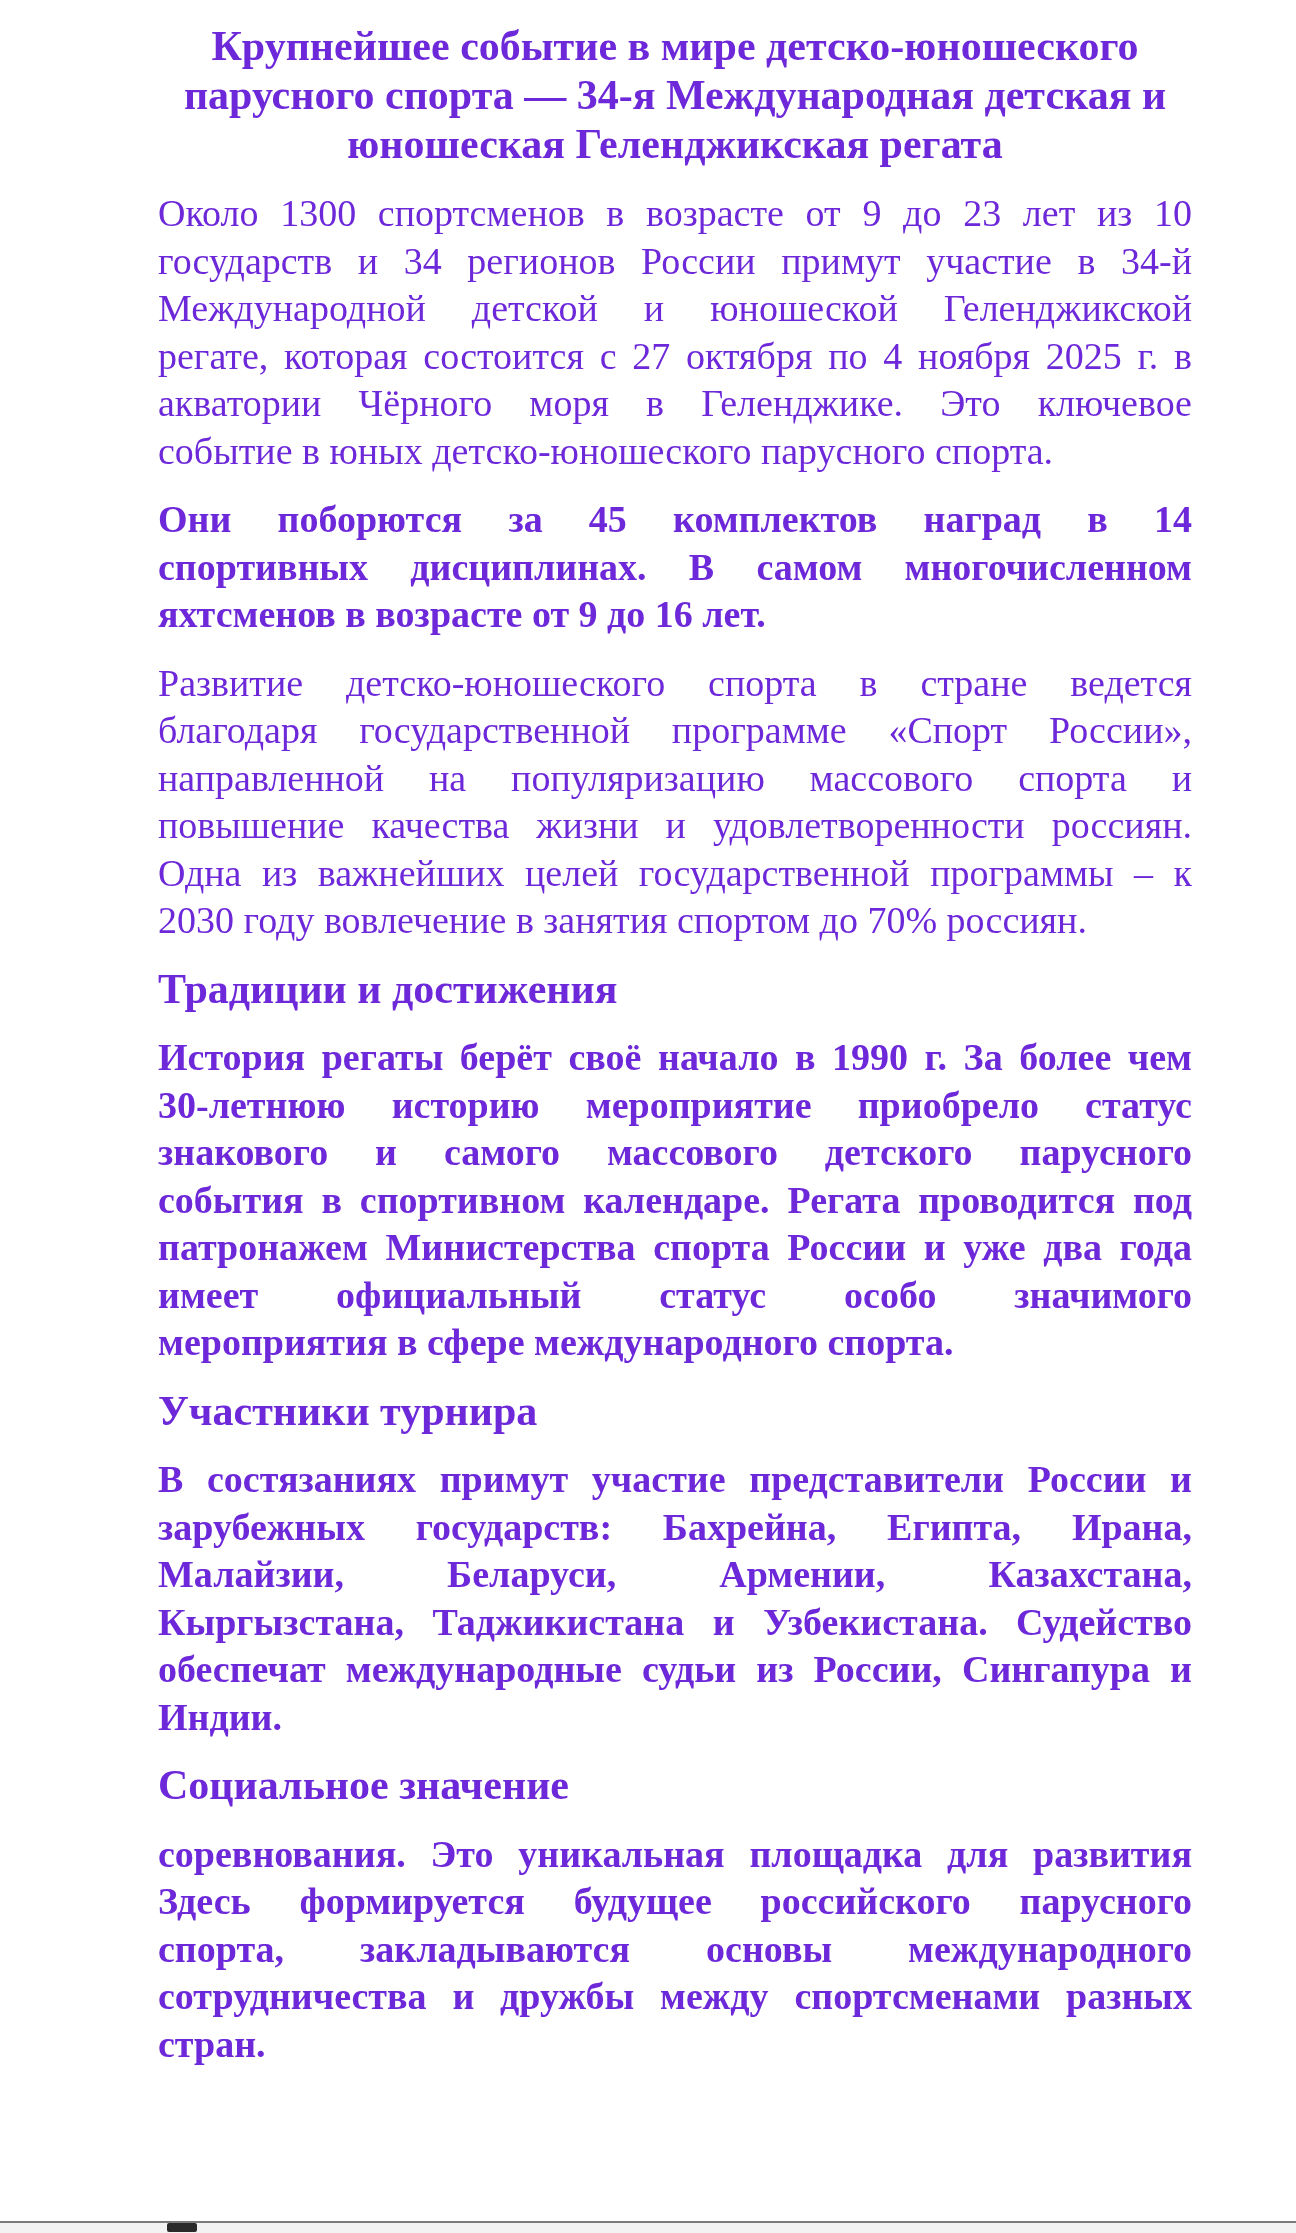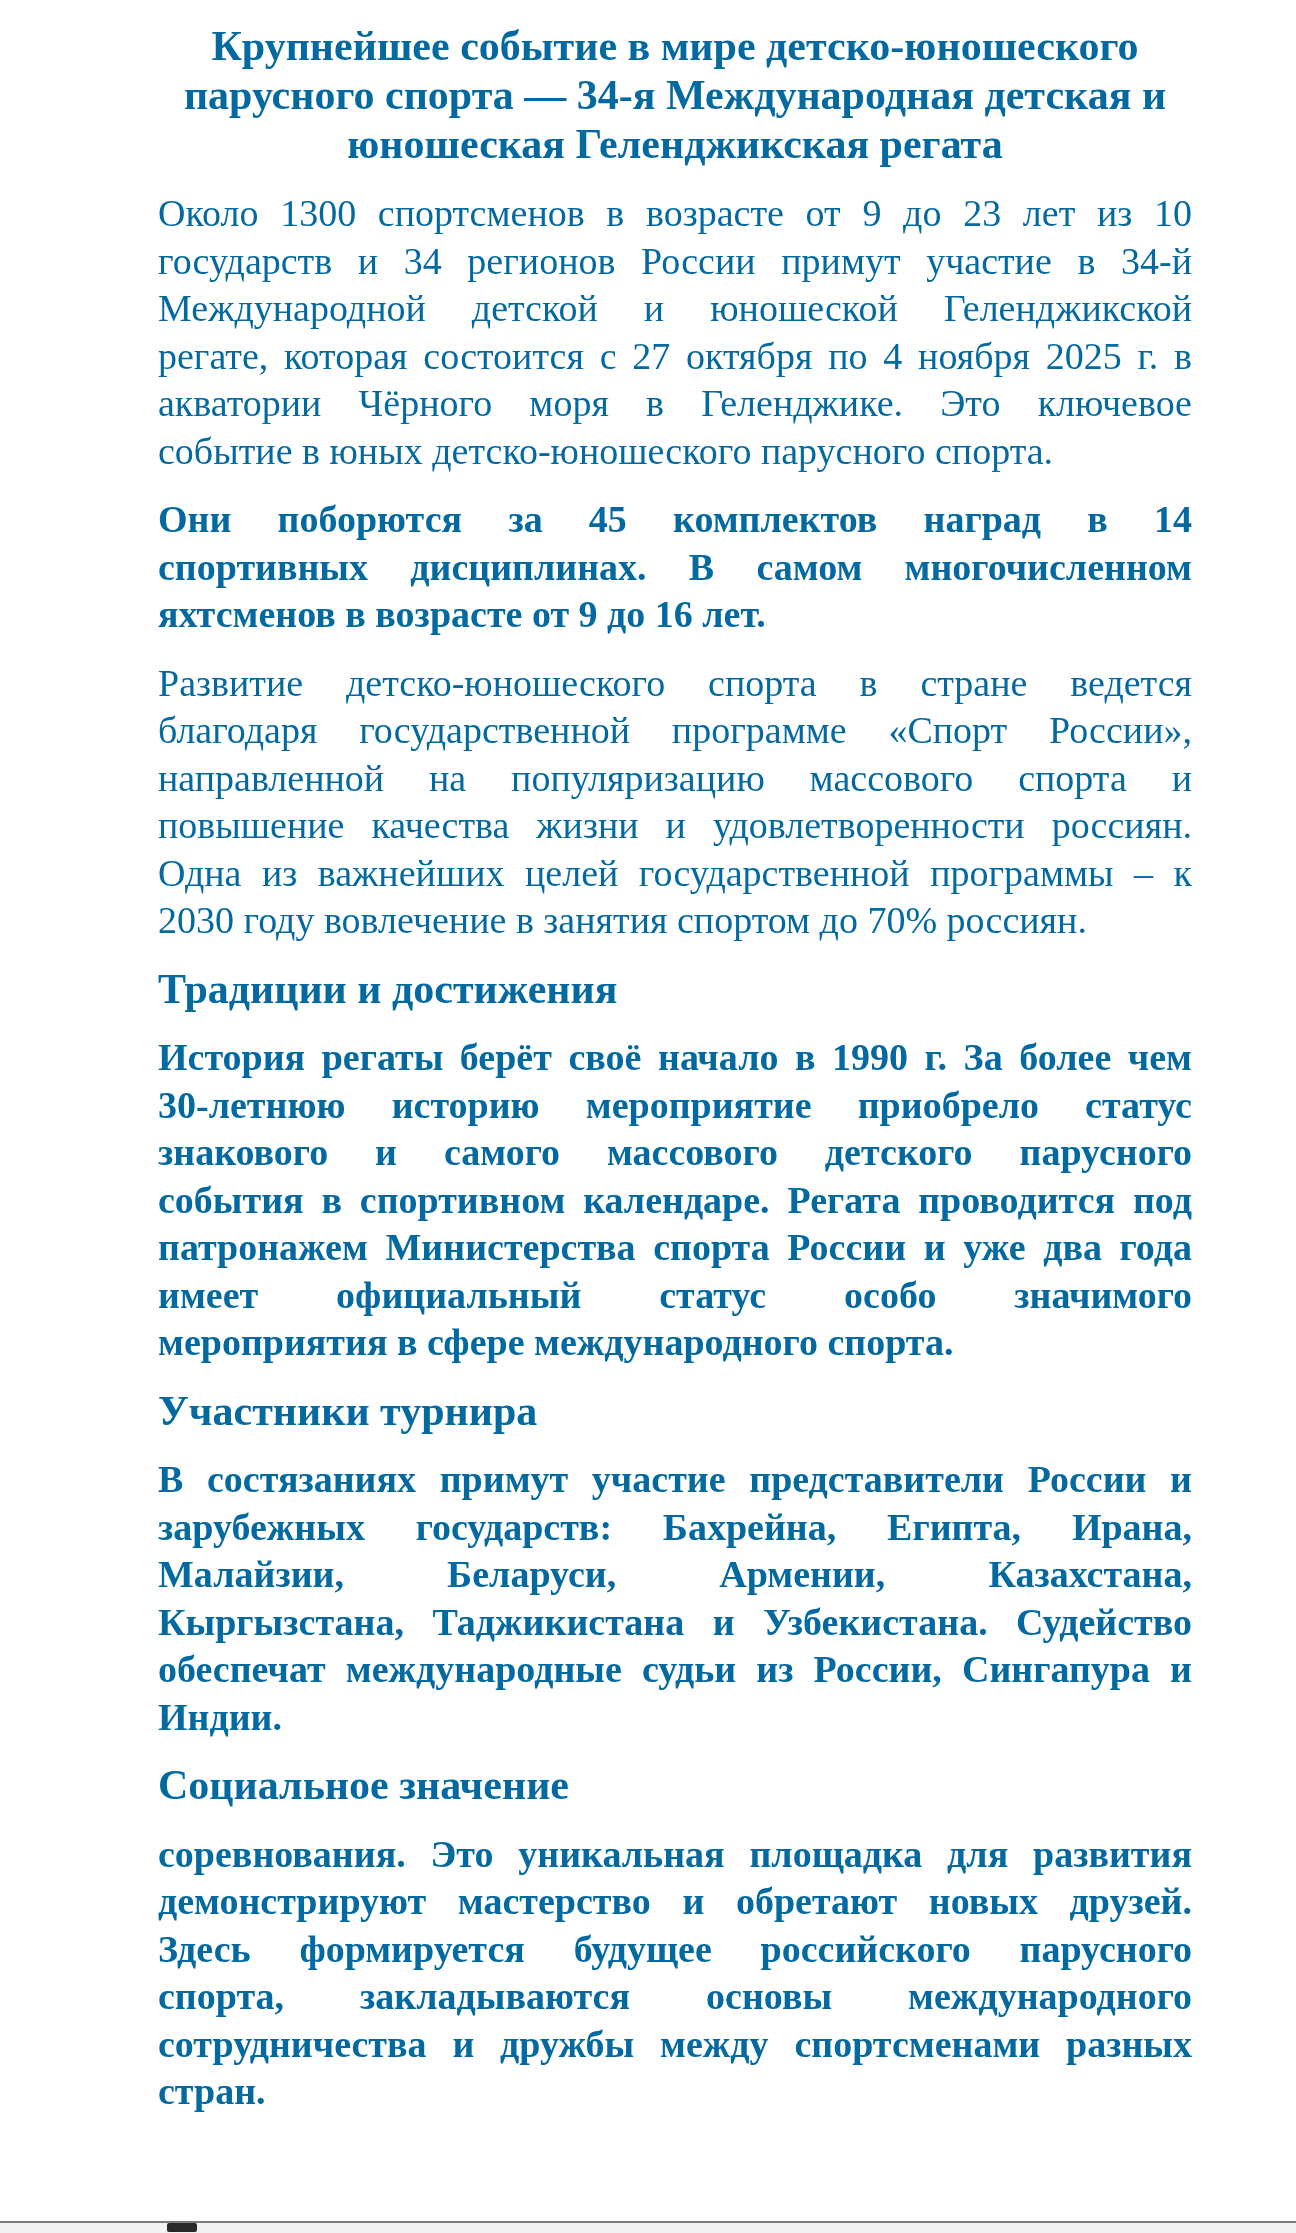--- a/index.html
+++ b/index.html
@@ -67,21 +67,21 @@
     top: 2223px;
     width: 30px;
     height: 9px;
     background: #2a2a2a;
     border-radius: 2px;
   }
 </style>
 </head>
 <body style="background: rgb(255, 255, 255);">
 
-<div class="page" style="color: #0369a1;">
+<div class="page" style="color: #6d28d9;">
   <div class="content">
     <div class="doc-title">
         <div class="title-line">Крупнейшее событие в мире детско-юношеского</div>
         <div class="title-line">парусного спорта — 34-я Международная детская и</div>
         <div class="title-line">юношеская Геленджикская регата</div>
       </div>
     <div>
         <div class="block para">
           <div class="pline">Около 1300 спортсменов в возрасте от 9 до 23 лет из 10</div>
           <div class="pline">государств и 34 регионов России примут участие в 34-й</div>
@@ -118,21 +118,20 @@
           <div class="pline">В состязаниях примут участие представители России и</div>
           <div class="pline">зарубежных государств: Бахрейна, Египта, Ирана,</div>
           <div class="pline">Малайзии, Беларуси, Армении, Казахстана,</div>
           <div class="pline">Кыргызстана, Таджикистана и Узбекистана. Судейство</div>
           <div class="pline">обеспечат международные судьи из России, Сингапура и</div>
           <div class="pline lastline">Индии.</div>
         </div>
         <div class="block heading">Социальное значение</div>
         <div class="block para bold">
           <div class="pline">соревнования. Это уникальная площадка для развития</div>
-          <div class="pline">демонстрируют мастерство и обретают новых друзей.</div>
           <div class="pline">Здесь формируется будущее российского парусного</div>
           <div class="pline">спорта, закладываются основы международного</div>
           <div class="pline">сотрудничества и дружбы между спортсменами разных</div>
           <div class="pline lastline">стран.</div>
         </div>
       </div>
   </div>
   <div class="bottom-bar" style="background: rgb(243, 243, 243); border-top-color: rgb(123, 123, 123);"></div>
   <div class="peek"></div>
 </div>

